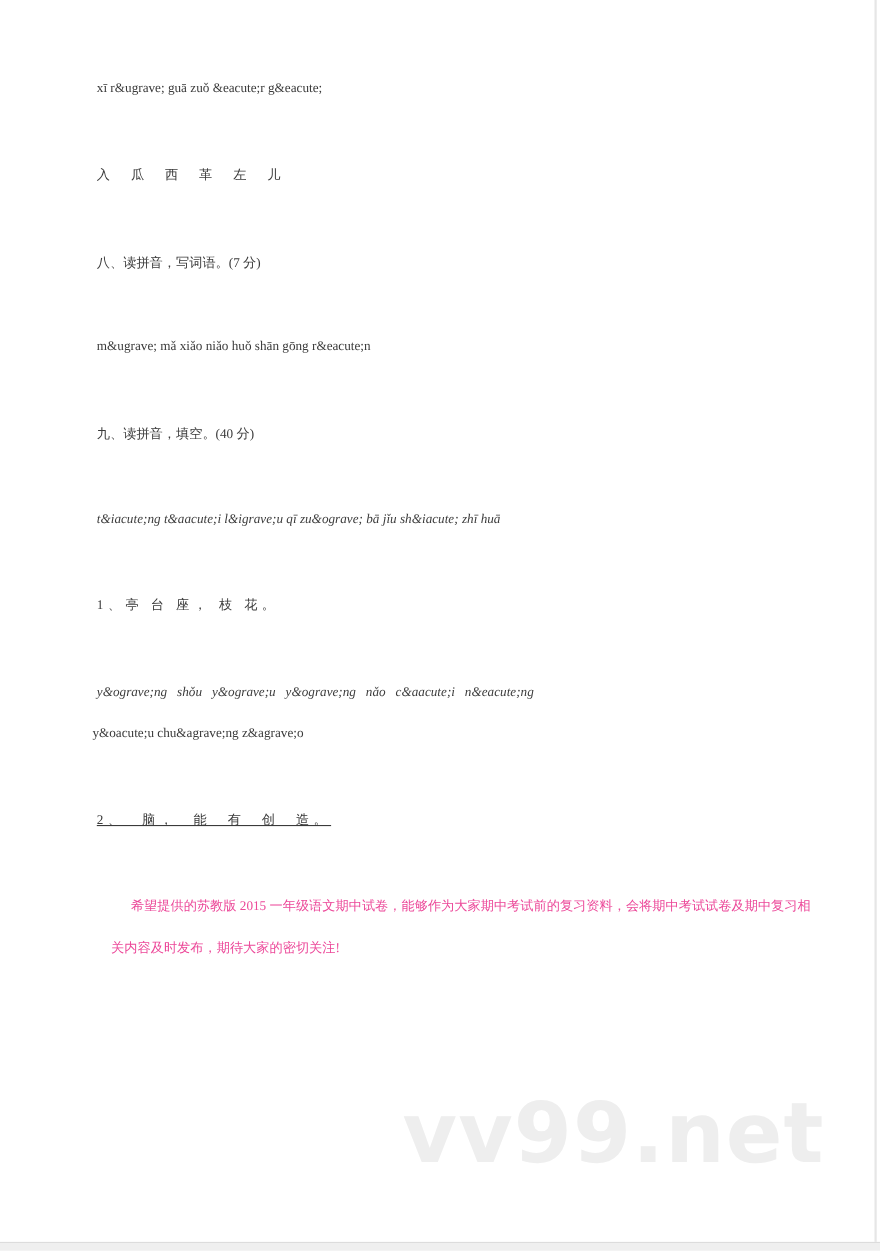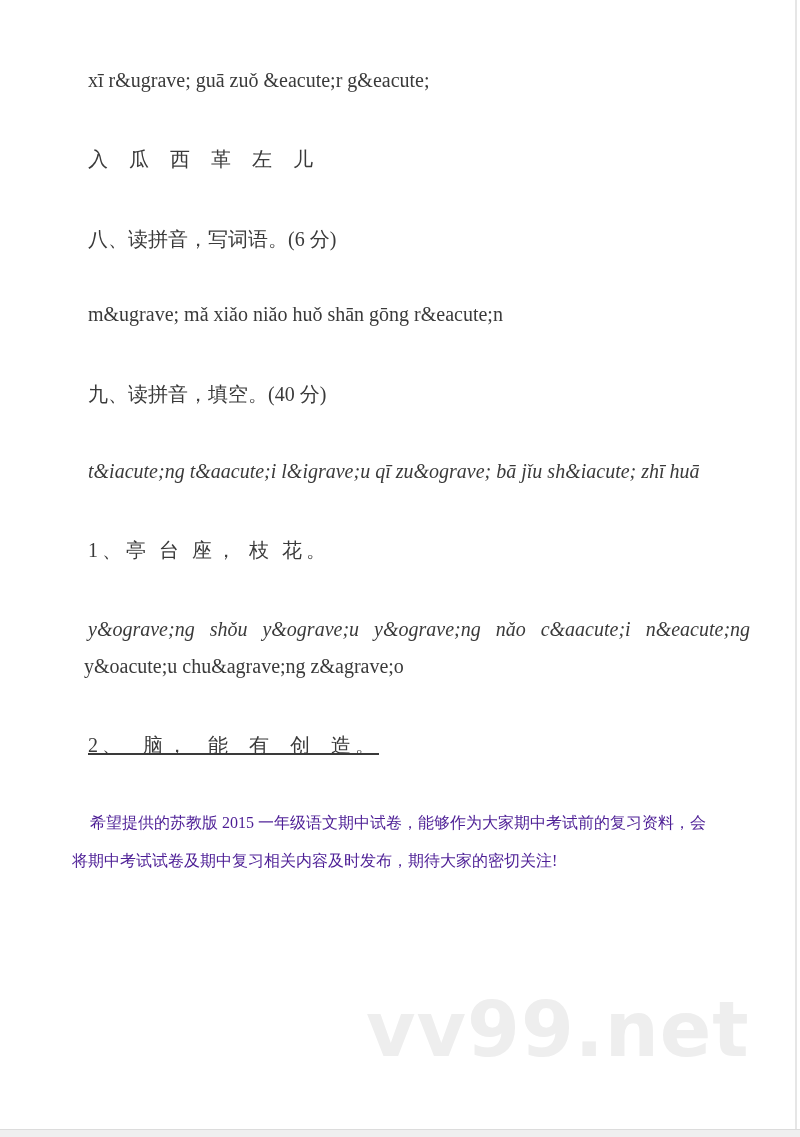--- a/index.html
+++ b/index.html
@@ -29,35 +29,35 @@
       left: 0;
       top: 1129px;
       width: 800px;
       height: 8px;
       background: #efefef;
       border-top: 1px solid #dcdcdc;
     }
     .line {
       position: absolute;
       left: 88px;
-      font-size: 20px;
+      font-size: 12px;
       line-height: 20px;
       white-space: nowrap;
       color: #3a3a3a;
     }
     .cjk-spaced {
       letter-spacing: 8px;
     }
     .para {
       position: absolute;
-      left: 72px;
+      left: 101px;
       width: 640px;
-      font-size: 16px;
+      font-size: 12px;
       line-height: 38px;
-      color: #4c1d95;
+      color: #ec4899;
       text-indent: 18px;
     }
     .watermark {
       position: absolute;
       left: 366px;
       top: 990px;
       font-family: "DejaVu Sans", "Liberation Sans", sans-serif;
       font-weight: bold;
       font-size: 76px;
       line-height: 80px;
@@ -67,21 +67,21 @@
   </style>
 </head>
 <body>
 
 <div class="page">
 
   <div class="line" style="top:70px;">xī r&amp;ugrave; guā zuǒ &amp;eacute;r g&amp;eacute;</div>
 
   <div class="line cjk-spaced" style="top:149px; left:88px;">入 瓜 西 革 左 儿</div>
 
-  <div class="line" style="top:229px;">八、读拼音，写词语。(6 分)</div>
+  <div class="line" style="top:229px;">八、读拼音，写词语。(7 分)</div>
 
   <div class="line" style="top:304px;">m&amp;ugrave; mǎ xiǎo niǎo huǒ shān gōng r&amp;eacute;n</div>
 
   <div class="line" style="top:384px;">九、读拼音，填空。(40 分)</div>
 
   <div class="line" style="top:461px;font-style:italic;">t&amp;iacute;ng t&amp;aacute;i l&amp;igrave;u qī zu&amp;ograve; bā jǐu sh&amp;iacute; zhī huā</div>
 
   <div class="line cjk-spaced" style="top:540px; letter-spacing:4px;text-align:center;">1、亭 台 座， 枝 花。</div>
 
   <div class="line" style="top:619px; white-space:pre;font-style:italic;">y&amp;ograve;ng   shǒu   y&amp;ograve;u   y&amp;ograve;ng   nǎo   c&amp;aacute;i   n&amp;eacute;ng</div>

